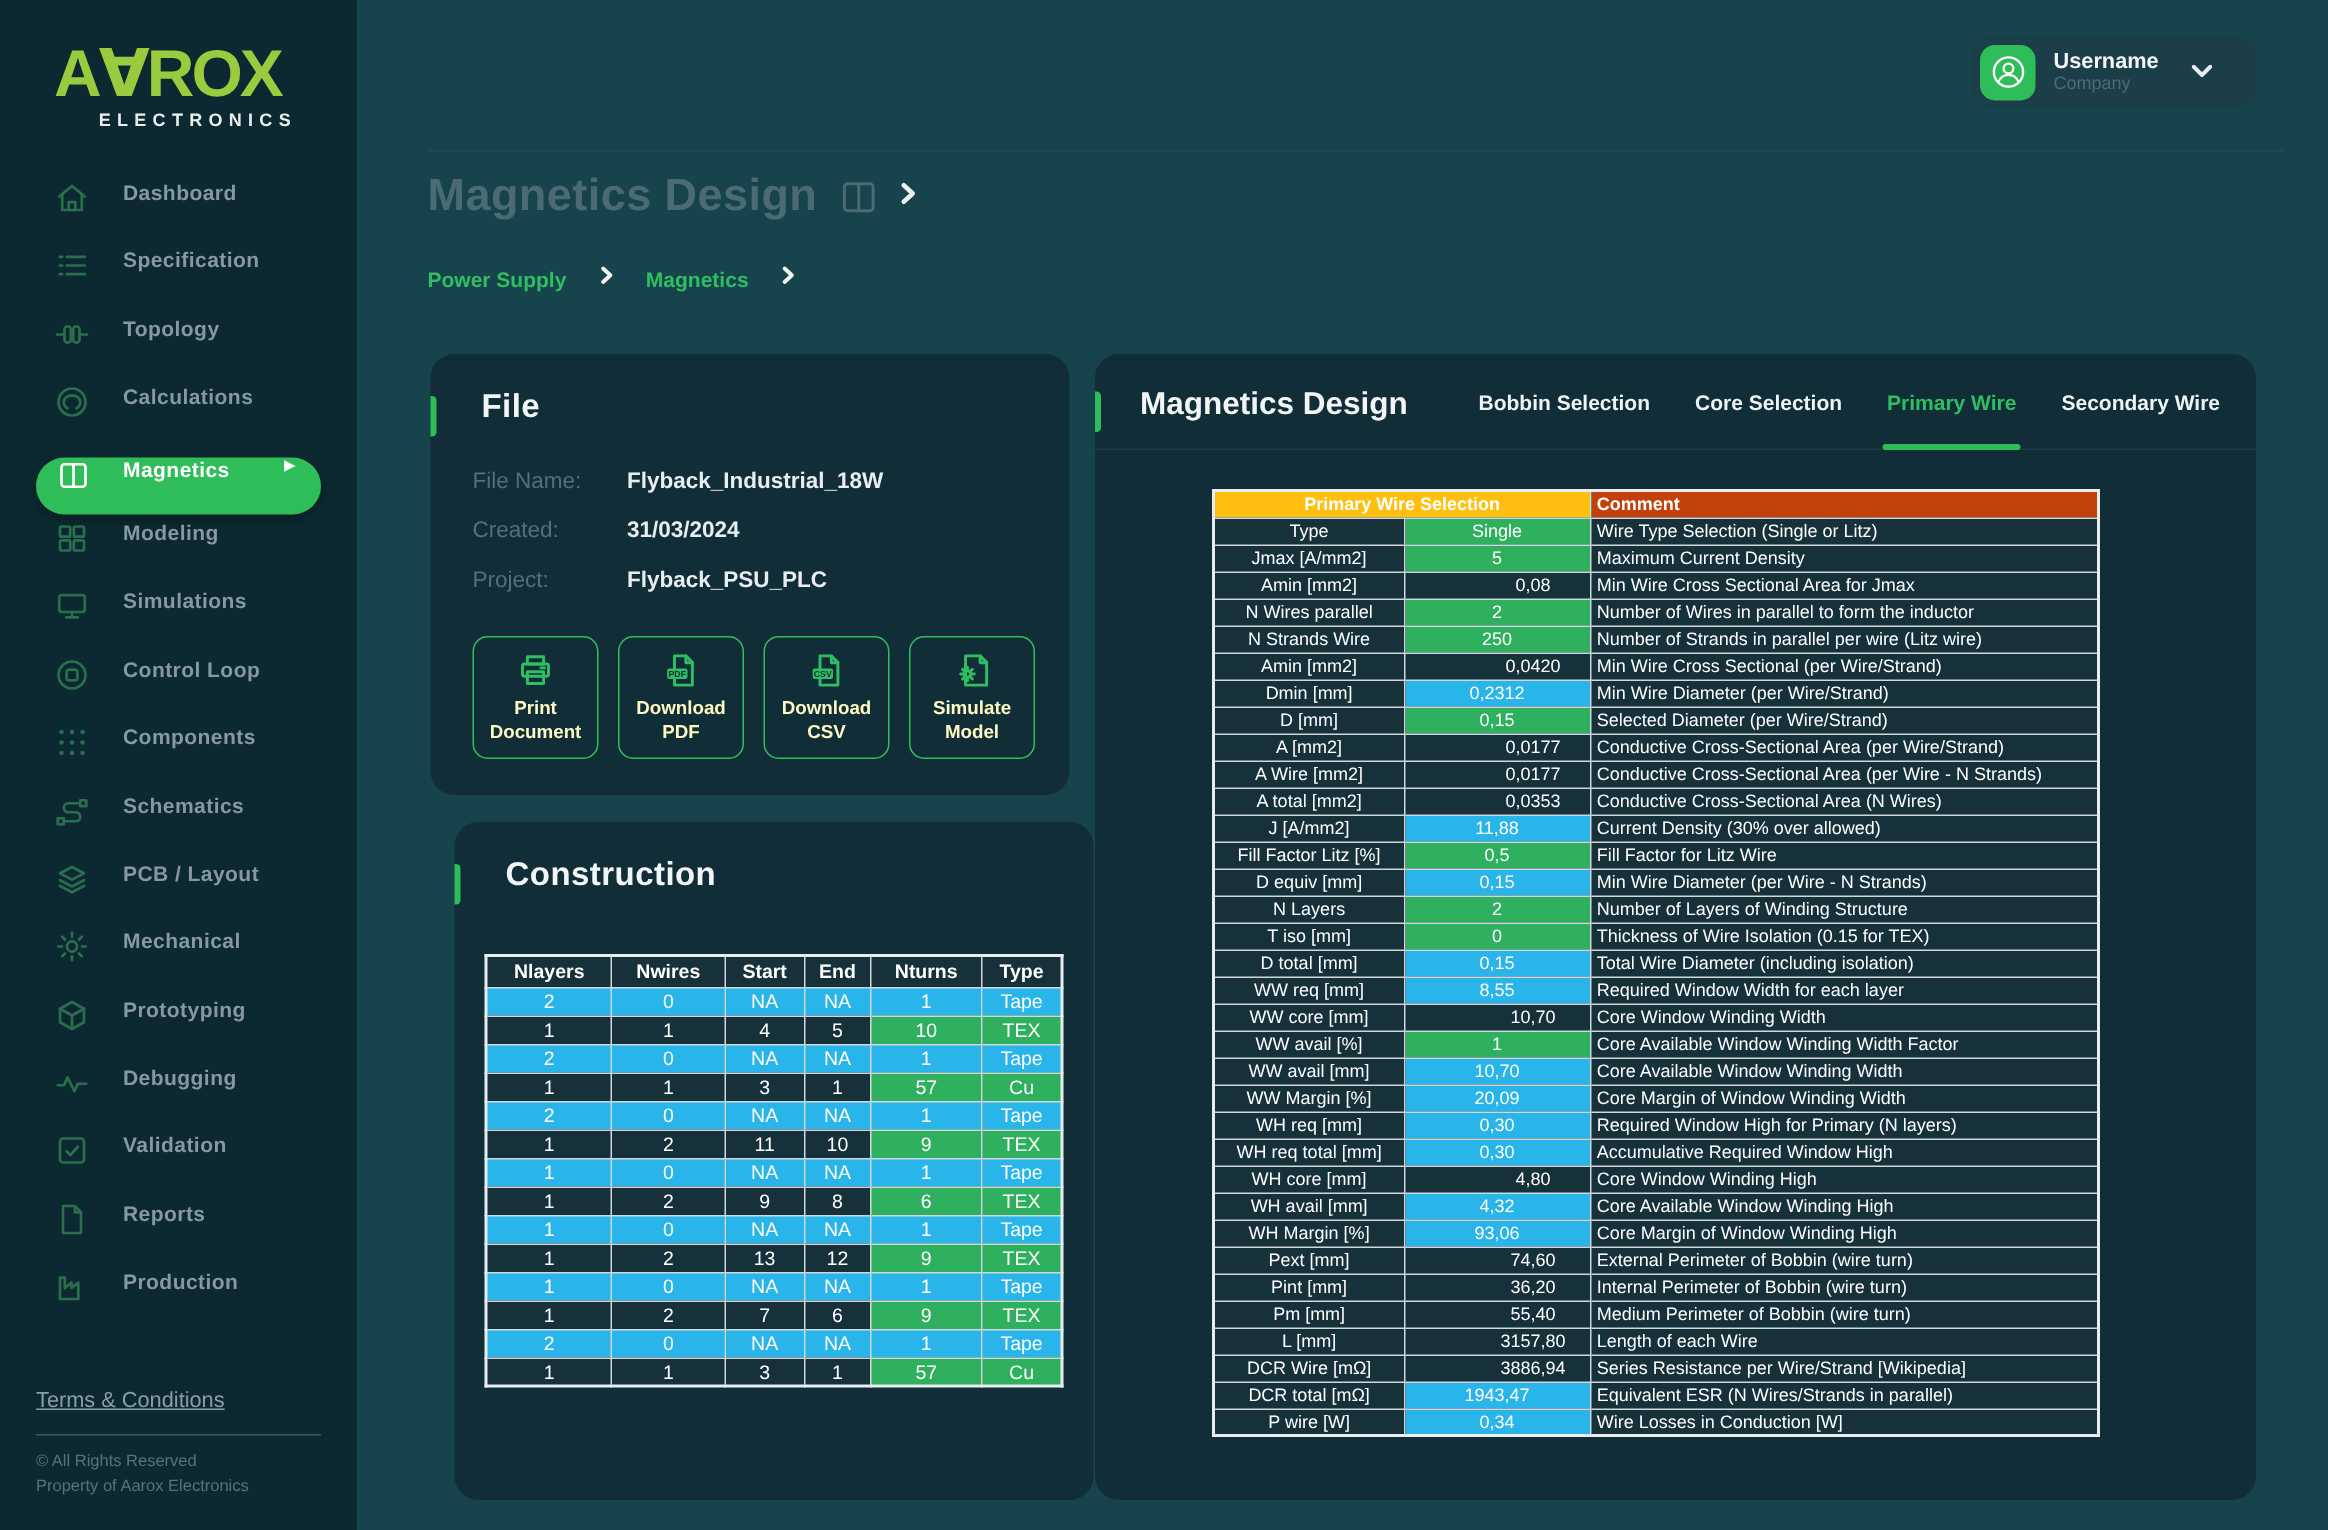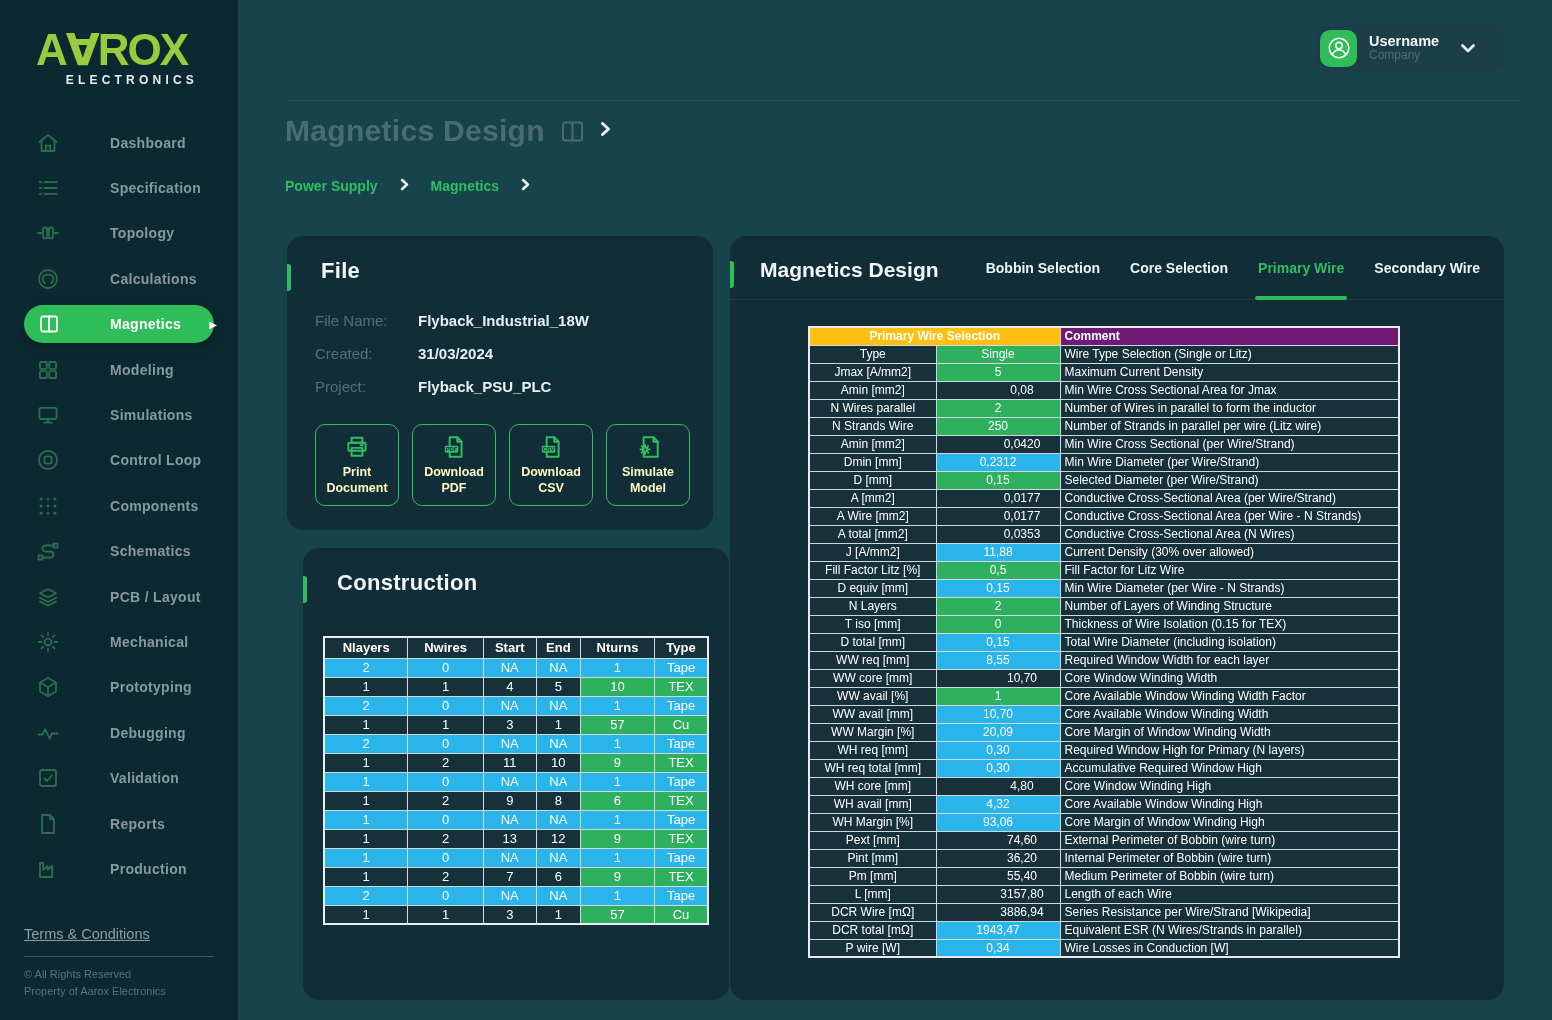--- a/index.html
+++ b/index.html
@@ -8,21 +8,21 @@
     position:relative; width:1552px; height:1020px; overflow:hidden;
     background:#17434c; font-family:"Liberation Sans","DejaVu Sans",sans-serif;
     color:#e8eef0;
   }
   
   #sidebar { position:absolute; left:0; top:0; width:238px; height:1020px; background:#0c2931; }
   #logo { position:absolute; left:36px; top:28px; width:162px; }
   #logo-text { font-size:44px; font-weight:800; letter-spacing:-2px; color:#9aca3e; line-height:1; }
   #logo-sub { margin-top:1px; text-align:right; font-size:12px; font-weight:600; letter-spacing:4.2px; color:#e9eef0; }
   #nav { position:absolute; left:0; top:120px; width:238px; }
-  .nav-item { display:flex; align-items:center; height:45.4px; padding-left:36px; cursor:pointer;gap:28px; }
+  .nav-item { display:flex; align-items:flex-start; height:45.4px; padding-left:36px; cursor:pointer; }
   .nav-item .icon { width:24px; height:24px; color:#2a6e4d; flex:0 0 24px; }
   .nav-item .icon svg { width:100%; height:100%; display:block; }
   .nav-item .nav-label { margin-left:22px; font-size:14px; font-weight:700; color:#87989e; letter-spacing:.3px; }
   .nav-item.active { height:38px; margin:3.7px 24px; padding-left:13px; background:#2ebd59; border-radius:20px; box-shadow:0 4px 10px rgba(0,0,0,.25); }
   .nav-item.active .icon { color:#ffffff; }
   .nav-item.active .nav-label { color:#ffffff; margin-left:21px; }
   .nav-item.active .nav-arrow { margin-left:auto; margin-right:17px; color:#fff; font-size:10px; }
   #sidebar-footer { position:absolute; left:24px; top:926px; width:190px; }
   #terms-link { font-size:14.5px; color:#8b9ea4; text-decoration:underline; }
   #footer-divider { margin-top:14px; height:1px; background:#2e5b66; }
@@ -72,21 +72,21 @@
   #mag-header { position:absolute; left:0; top:0; width:100%; height:64px; border-bottom:1px solid rgba(255,255,255,0.06); }
   #mag-accent { top:25px; }
   #mag-title { position:absolute; left:30px; top:22px; font-size:21px; font-weight:800; color:#f2f6f6; }
   #tabs { position:absolute; right:24px; top:0; height:64px; display:flex; align-items:flex-end; gap:30px; }
   .tab { position:relative; height:100%; display:flex; align-items:center; font-size:14px; font-weight:700; color:#eef3f4; cursor:pointer; }
   .tab.active { color:#2fbe61; }
   .tab.active::after { content:''; position:absolute; left:-3px; right:-3px; bottom:0; height:4px; border-radius:2px; background:#2ebd59; }
   #mag-table { position:absolute; left:78px; top:90px; border-collapse:collapse; border:2px solid #e8eef0; table-layout:fixed; }
   #mag-table th, #mag-table td { border:1px solid #cfd9dd; height:18px; font-size:12px; color:#fff; overflow:hidden; white-space:nowrap; }
   th.pws { background:#febf10; font-weight:700; width:251px; }
-  th.comment-h { background:#701a75; font-weight:700; text-align:left; padding-left:4px; width:339px; }
+  th.comment-h { background:#c2410c; font-weight:700; text-align:left; padding-left:4px; width:339px; }
   td.param { background:#16313a; text-align:center; width:127px; }
   td.value { text-align:center; width:124px;margin-top:20px; }
   td.value.dark { background:#16313a;padding-left:48px; }
   td.value.green { background:#2eb05f; }
   td.value.blue { background:#29b5ea; }
   td.comment { background:#16313a; text-align:left; padding-left:4px; width:339px; }
 </style>
 </head>
 <body>
 

